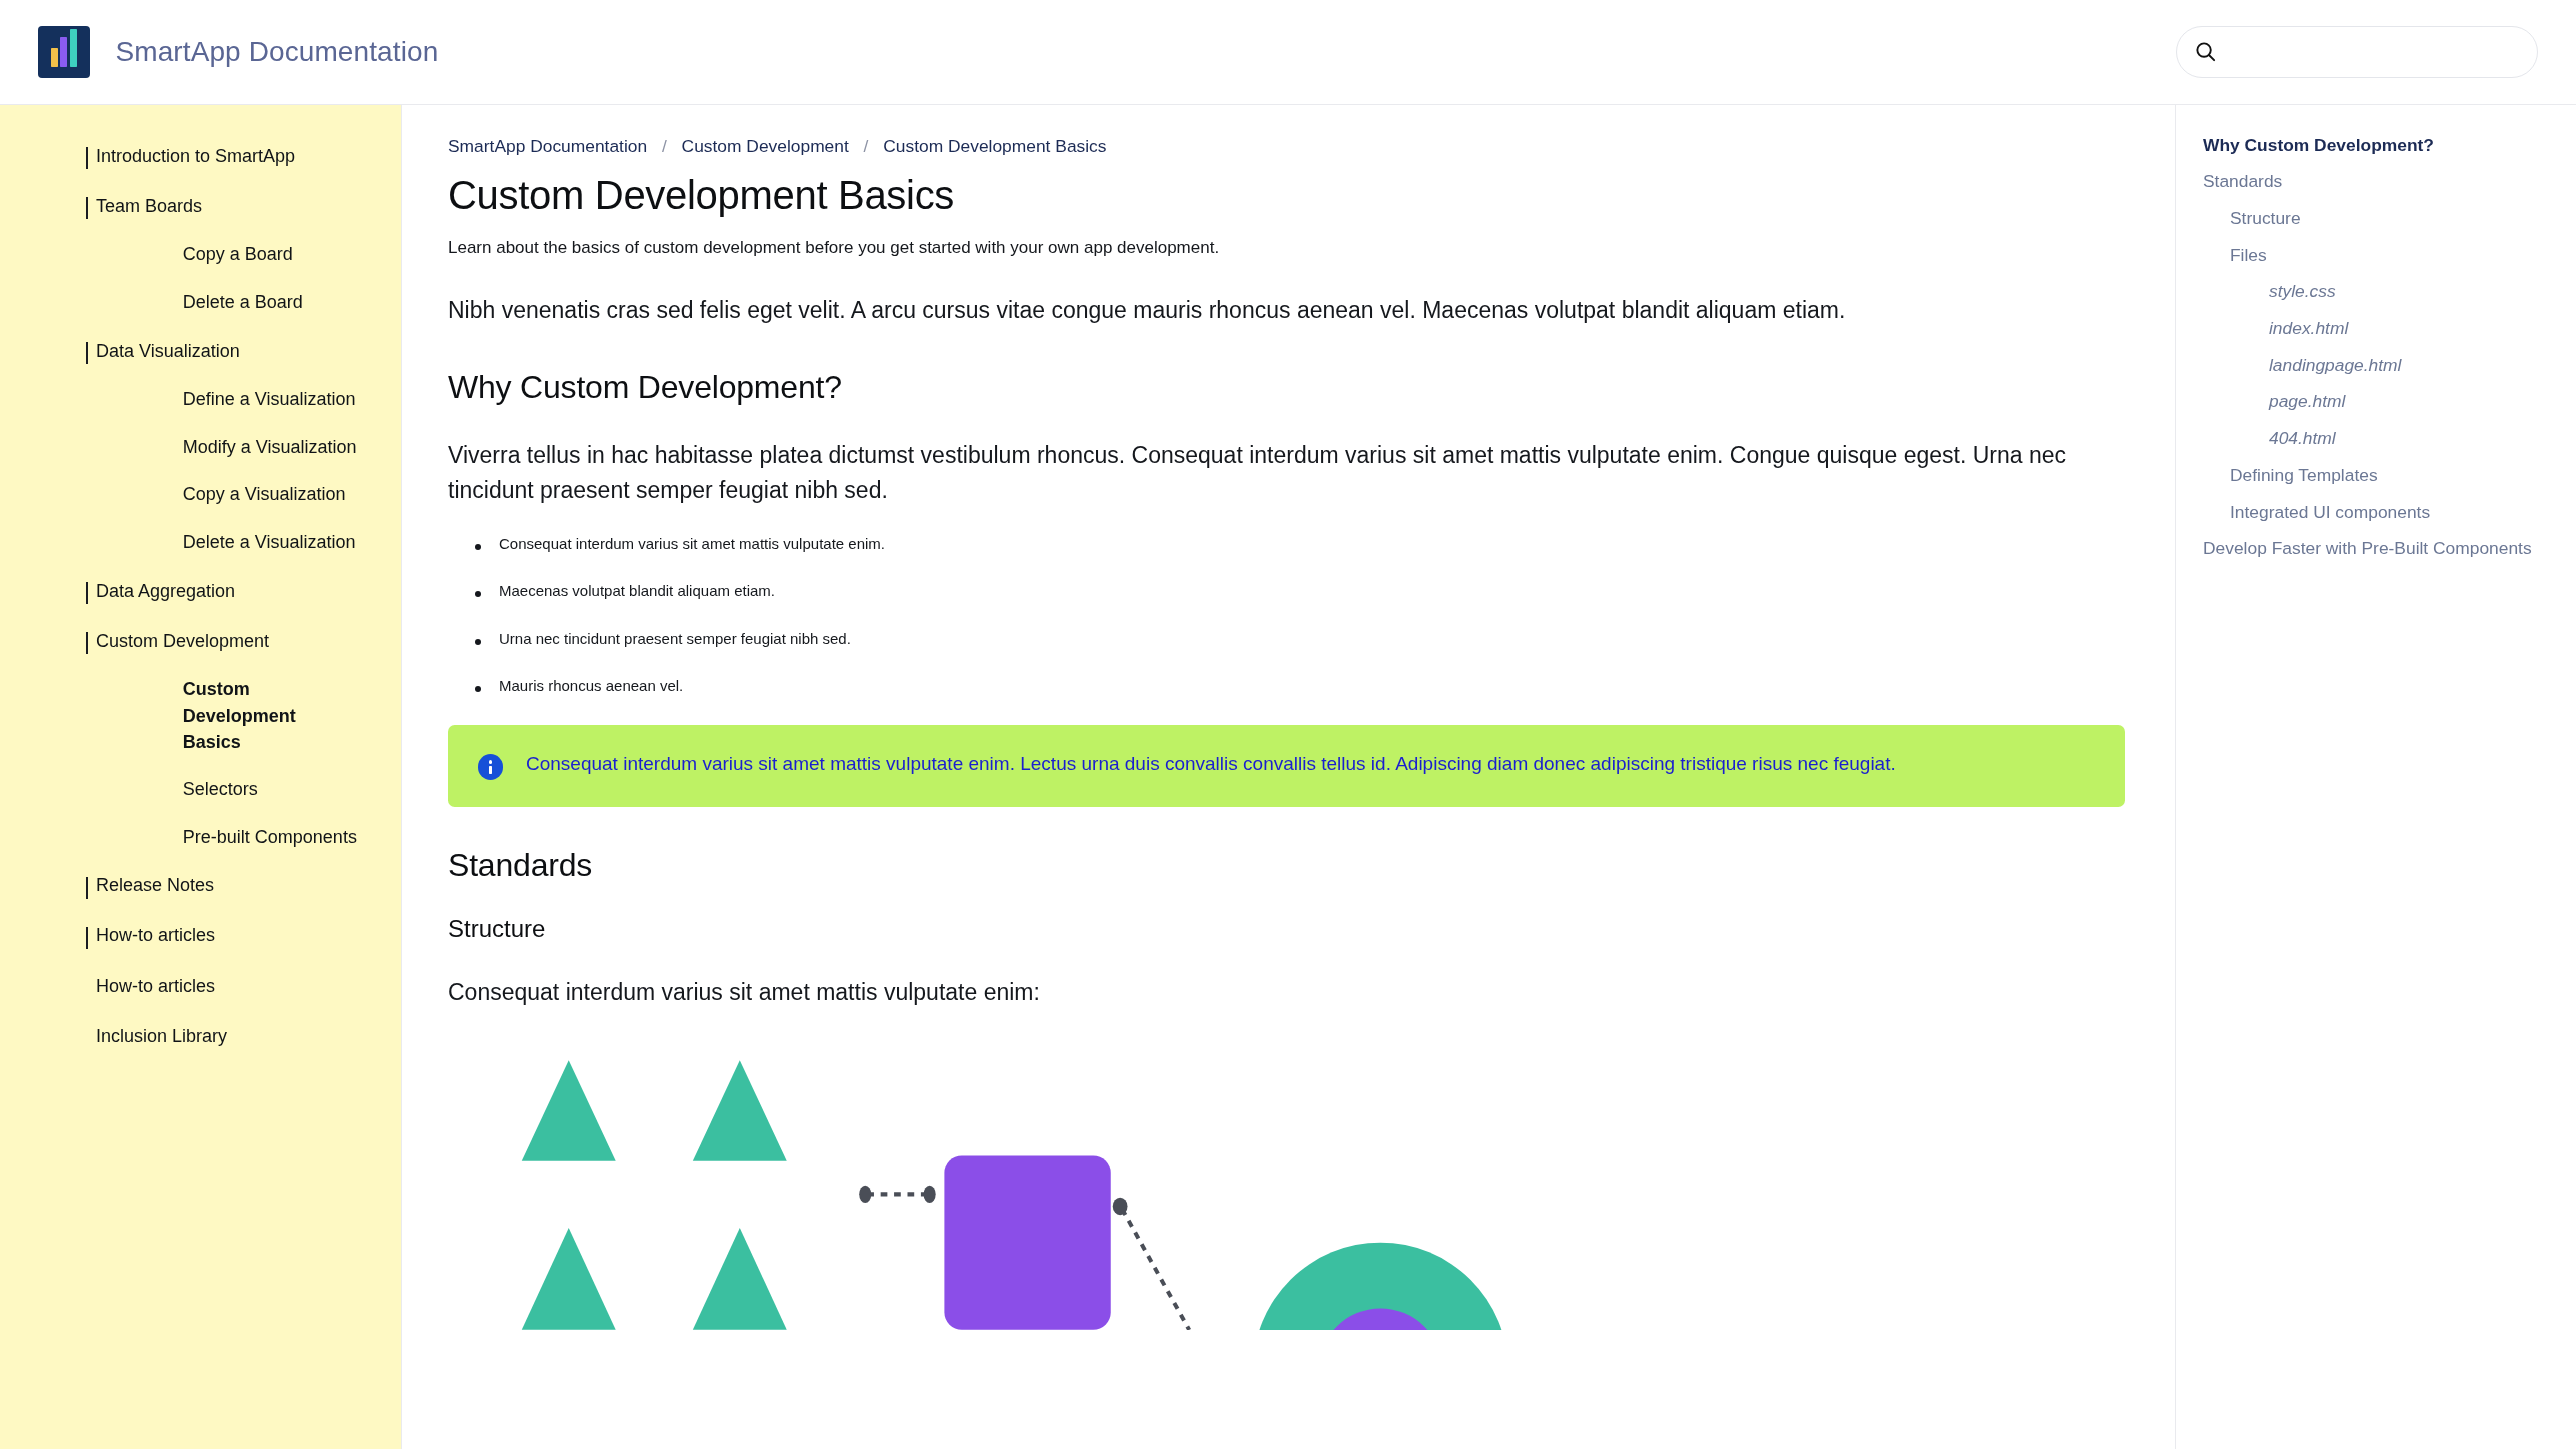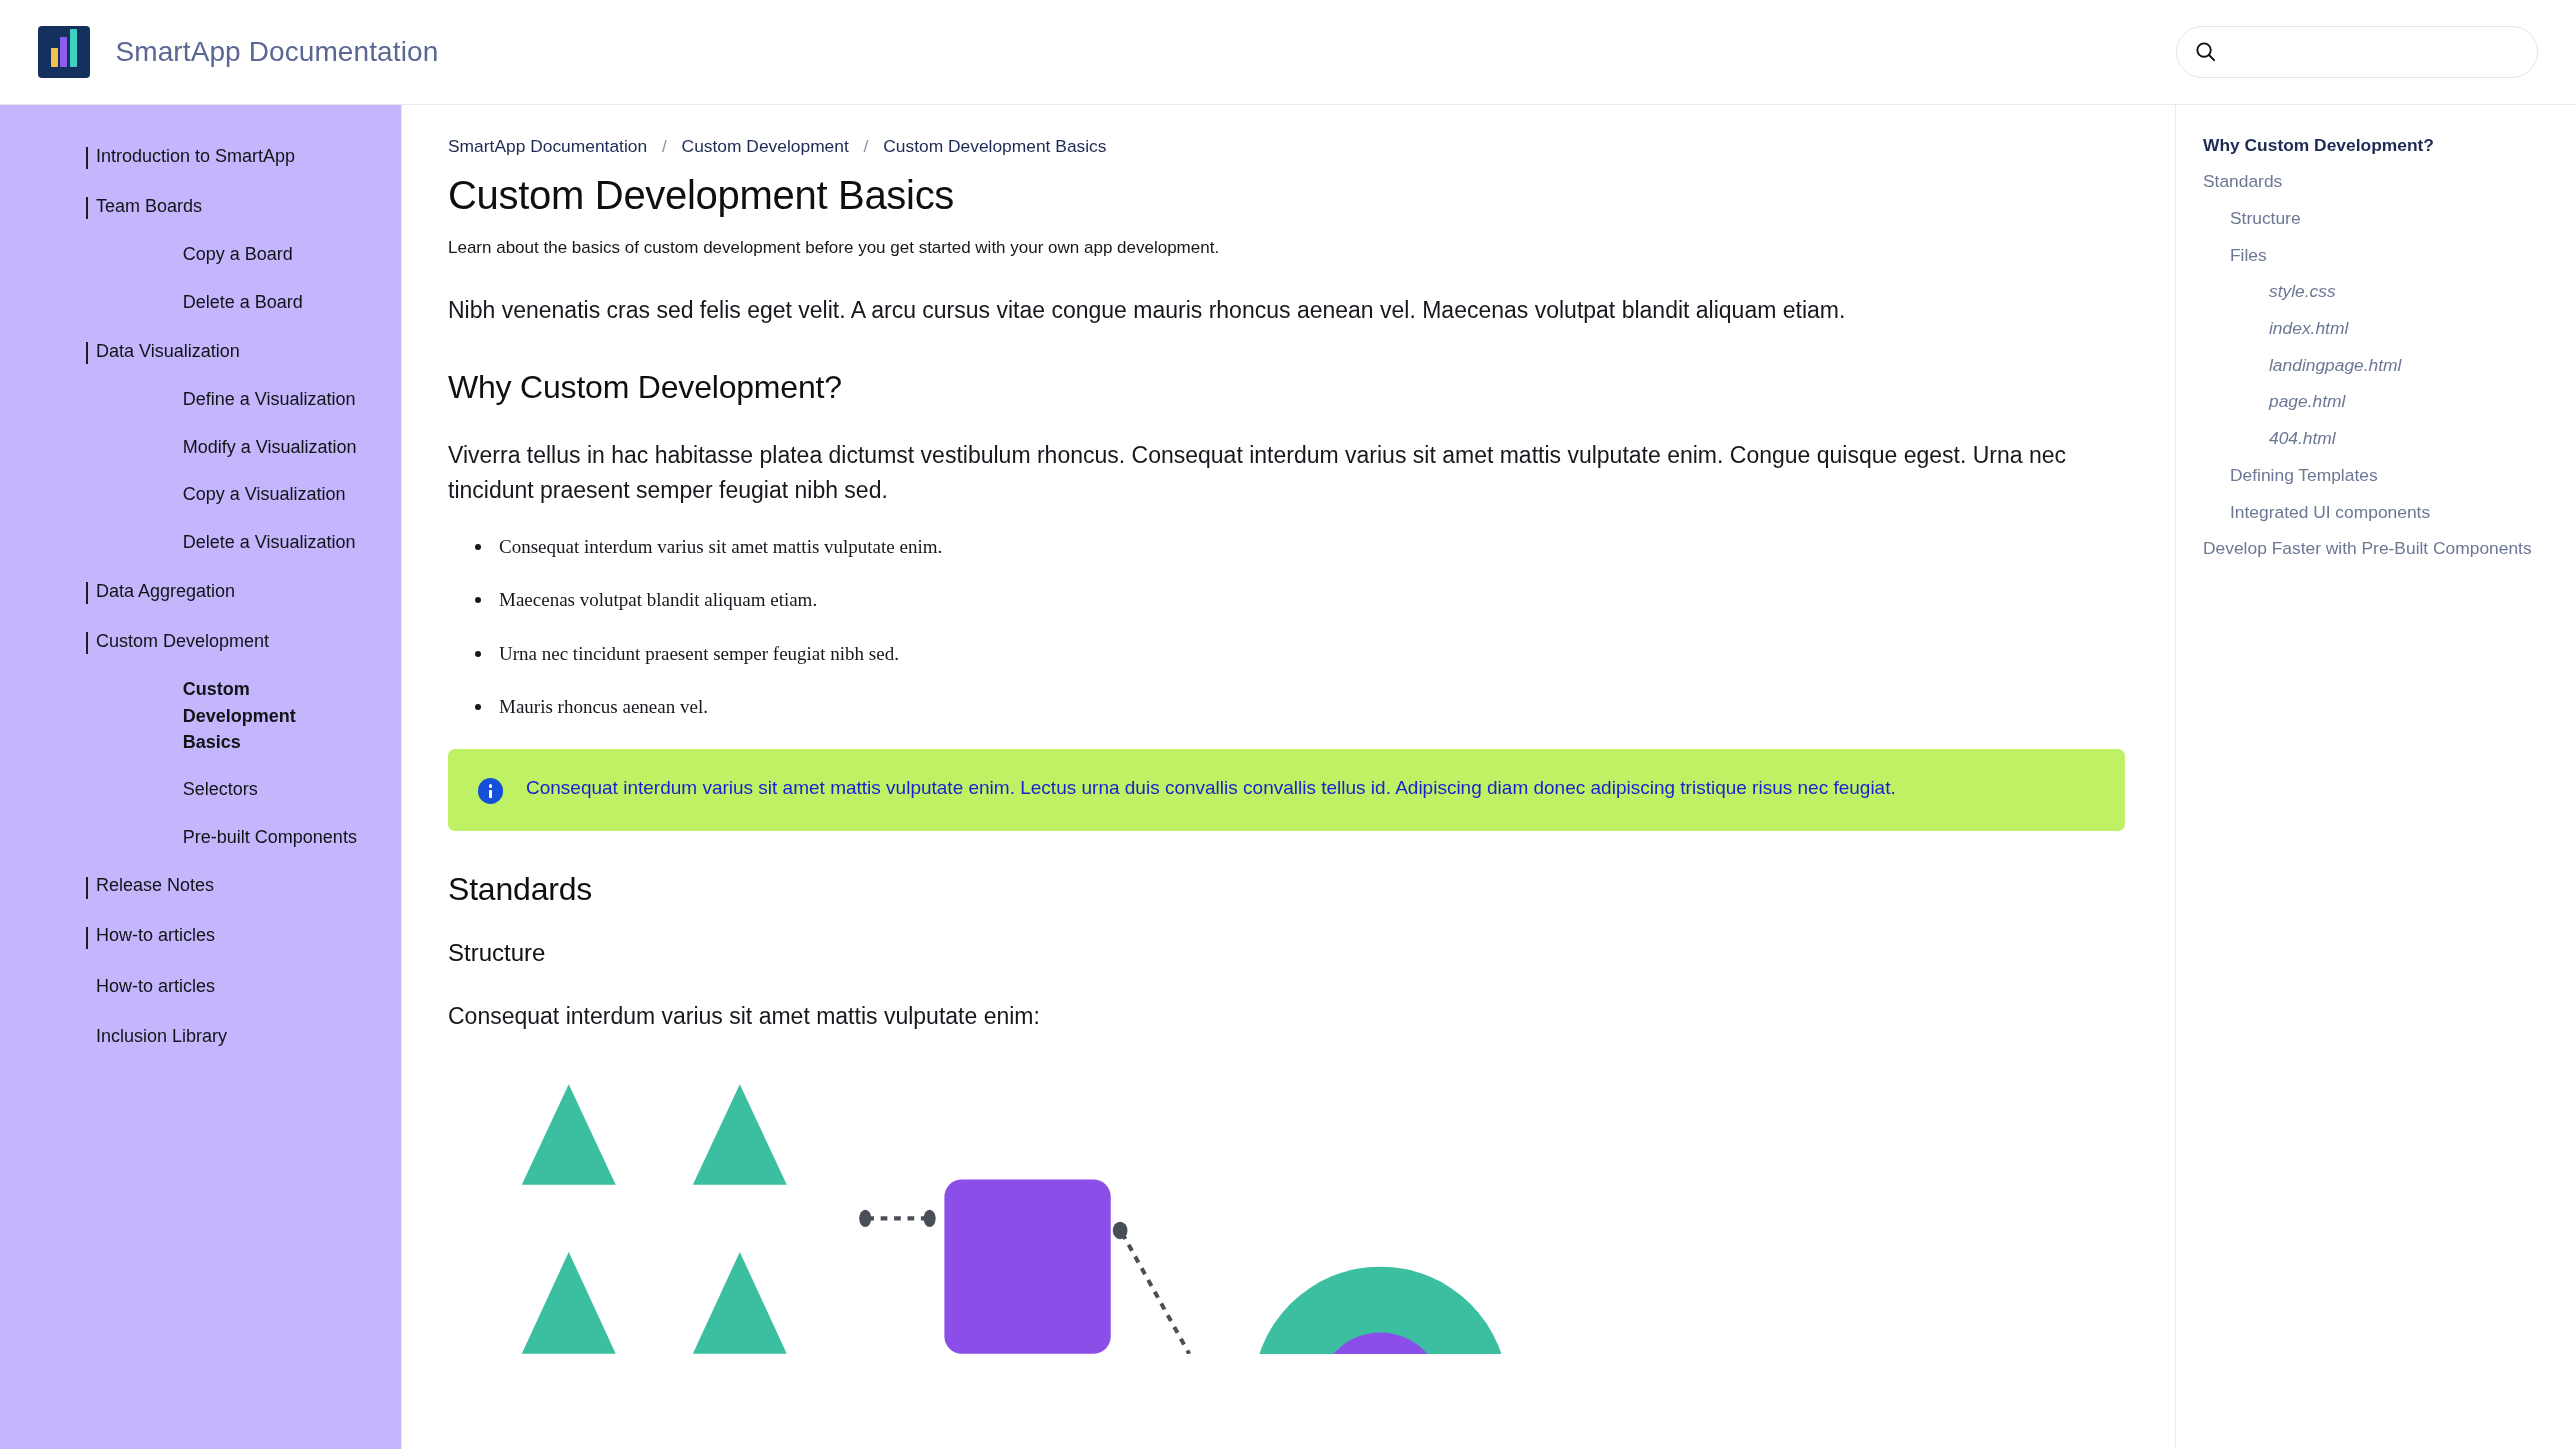--- a/index.html
+++ b/index.html
@@ -73,21 +73,21 @@
     width: 100%;
   }
   .search-input::placeholder { color: #9aa1b0; }
 
   
   .sidebar {
     position: absolute;
     top: 105px; left: 0;
     width: 402px;
     height: 1344px;
-    background: #c4b5fd;
+    background: #fef9c3;
     border-right: 1.3px solid #e9eaee;
     padding-top: 25.5px;
     overflow: hidden;
   }
   .nav-item {
     display: flex;
     align-items: flex-start;
     font-size: 18px;
     color: #111417;
     line-height: 1.45;
@@ -172,26 +172,25 @@
     font-weight: normal;
     color: #0d0f12;
     margin-top: 31px;
   }
   ul.bullets {
     margin-top: 24px;
     padding-left: 51px;
     list-style: none;
   }
   ul.bullets li {
-    font-size: 19px;
+    font-size: 15px;
     color: #15181d;
     line-height: 1.5;
     margin-bottom: 25px;
     position: relative;
-    font-family: Liberation Serif, serif;
   }
   ul.bullets li::before {
     content: "";
     position: absolute;
     left: -24px;
     top: 10.7px;
     width: 6px; height: 6px;
     background: #15181d;
     border-radius: 50%;
   }

